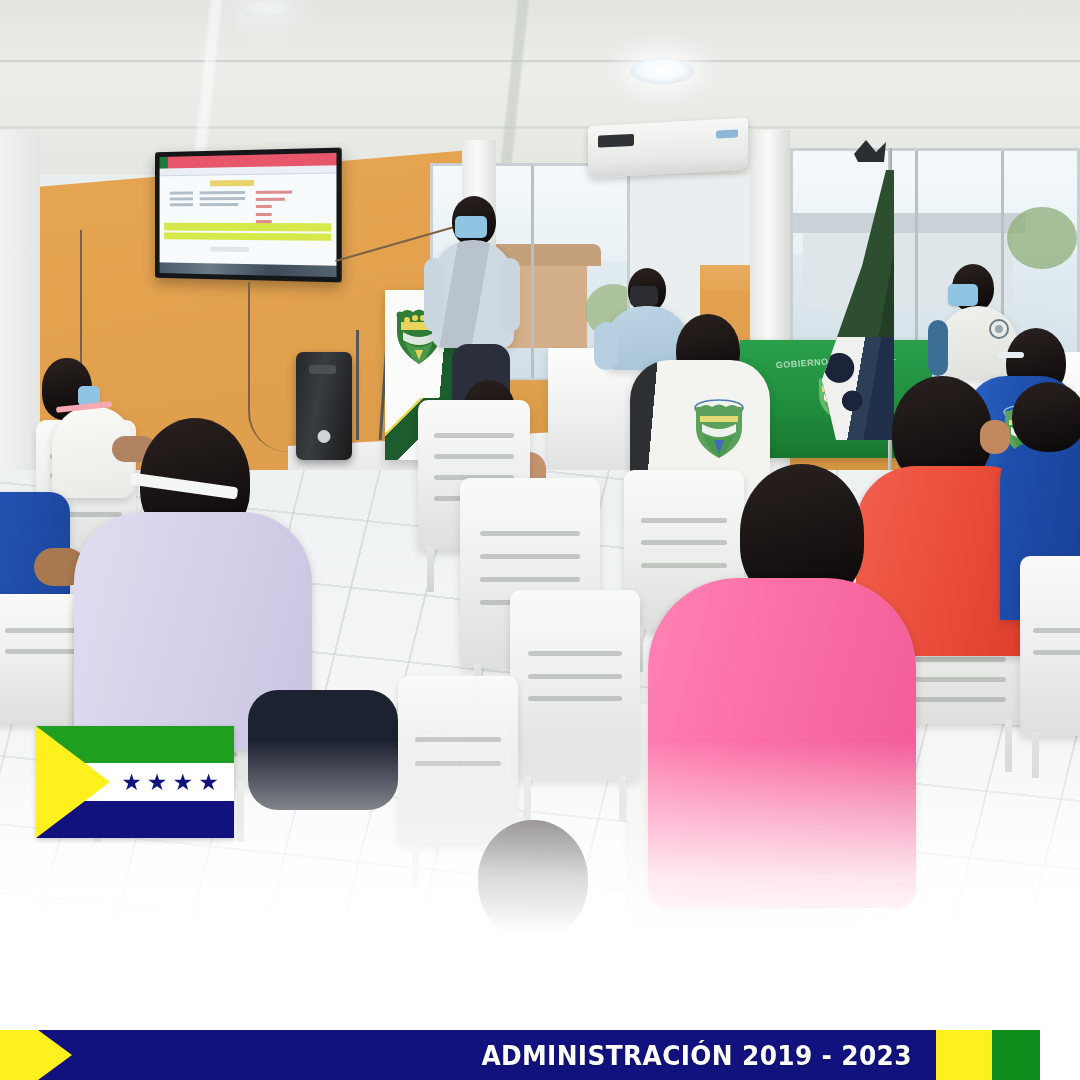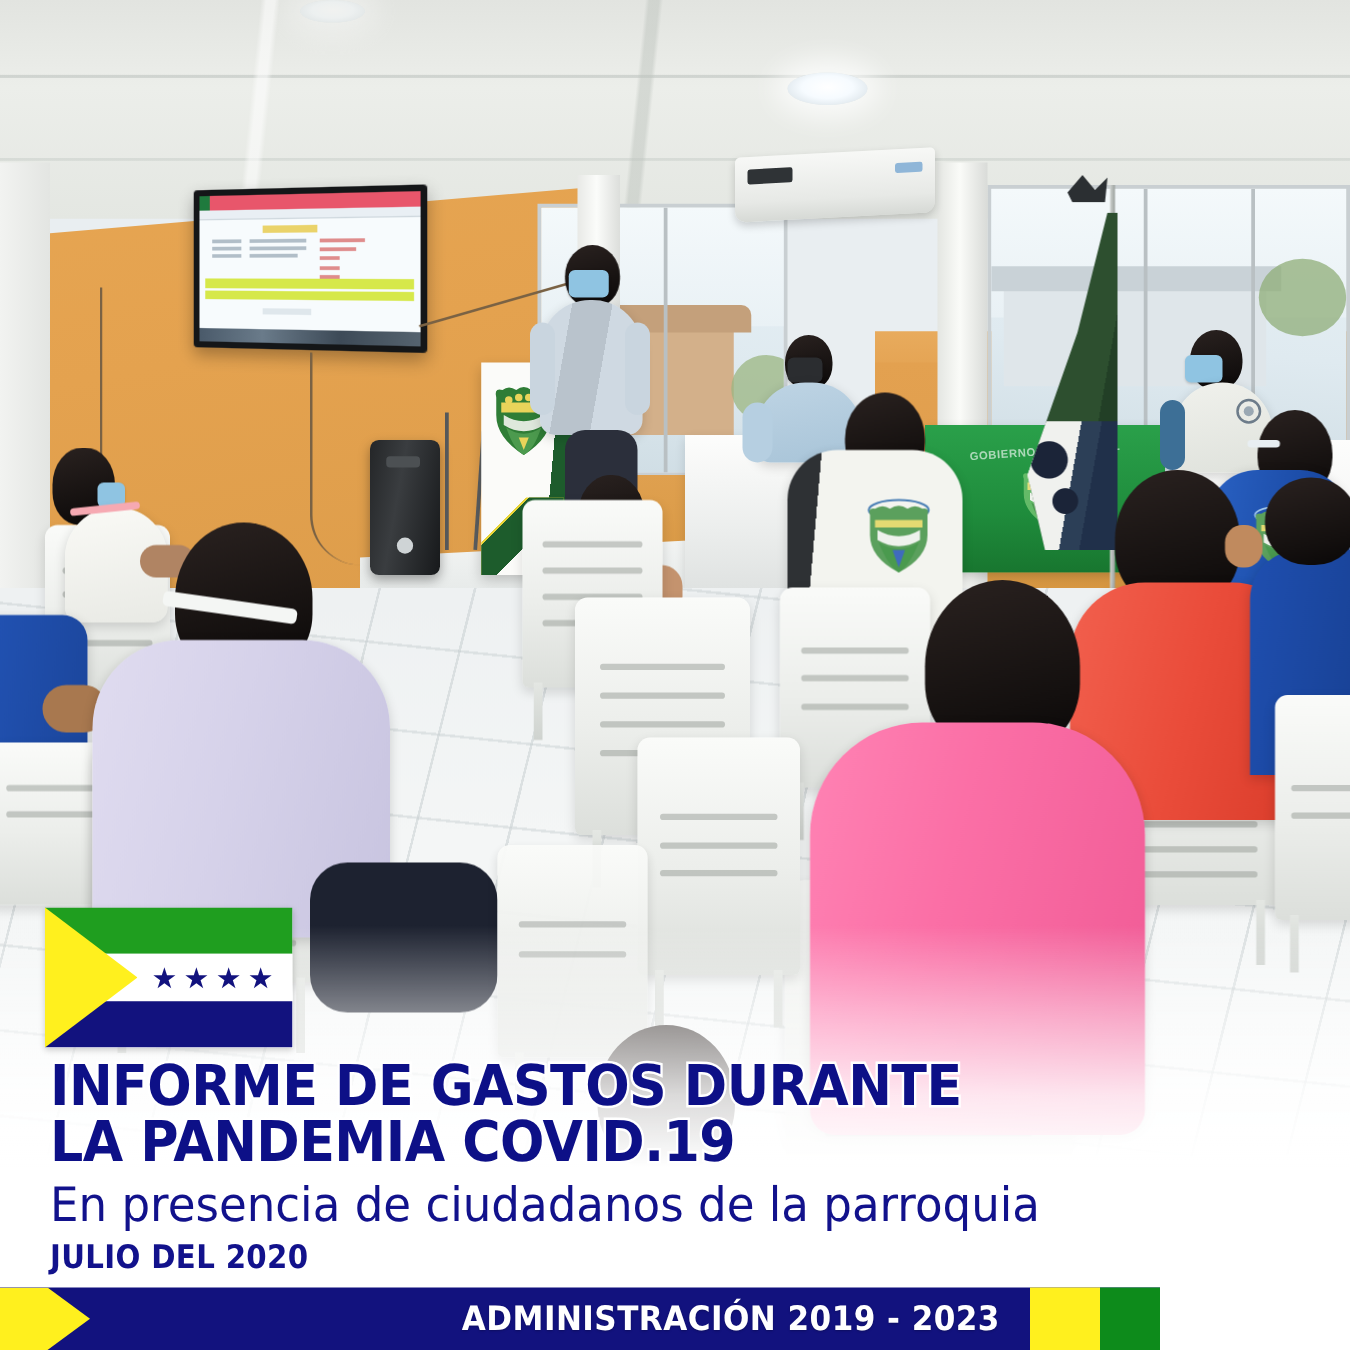--- a/index.html
+++ b/index.html
@@ -371,21 +371,21 @@
     line-height:30px;
     letter-spacing:.3px;
     color:#12128c;
     transform:scaleX(.9);
     transform-origin:left center;
     margin-top:4px;
   }
 
   
   #bottombar{
-    position:absolute; left:0; top:1030px; width:928px; height:50px;
+    position:absolute; left:0; top:1030px; width:1040px; height:50px;
     background:#12127e;
   }
   #bottombar .chev{
     position:absolute; left:0; top:0; width:72px; height:50px;
     background:#fff01e;
     clip-path:polygon(0 0, 38px 0, 72px 25px, 38px 50px, 0 50px);
   }
   #bottombar .blk-yellow{
     position:absolute; right:48px; top:0; width:56px; height:50px; background:#fff01e;
   }
@@ -716,26 +716,20 @@
     <div class="band-blue"></div>
     <div class="stars">
       <span class="star">★</span>
       <span class="star">★</span>
       <span class="star">★</span>
       <span class="star">★</span>
     </div>
     <div class="tri"></div>
   </div>
 
-  <div id="textblock">
-    <div class="headline">INFORME DE GASTOS DURANTE</div>
-    <div class="headline">LA PANDEMIA COVID.19</div>
-    <div class="subline">En presencia de ciudadanos de la parroquia</div>
-    <div class="dateline">JULIO DEL 2020</div>
-  </div>
 
   <div id="bottombar">
     <div class="chev"></div>
     <div class="admin">ADMINISTRACIÓN 2019 - 2023</div>
     <div class="blk-yellow"></div>
     <div class="blk-green"></div>
   </div>
 
 </div>
 

